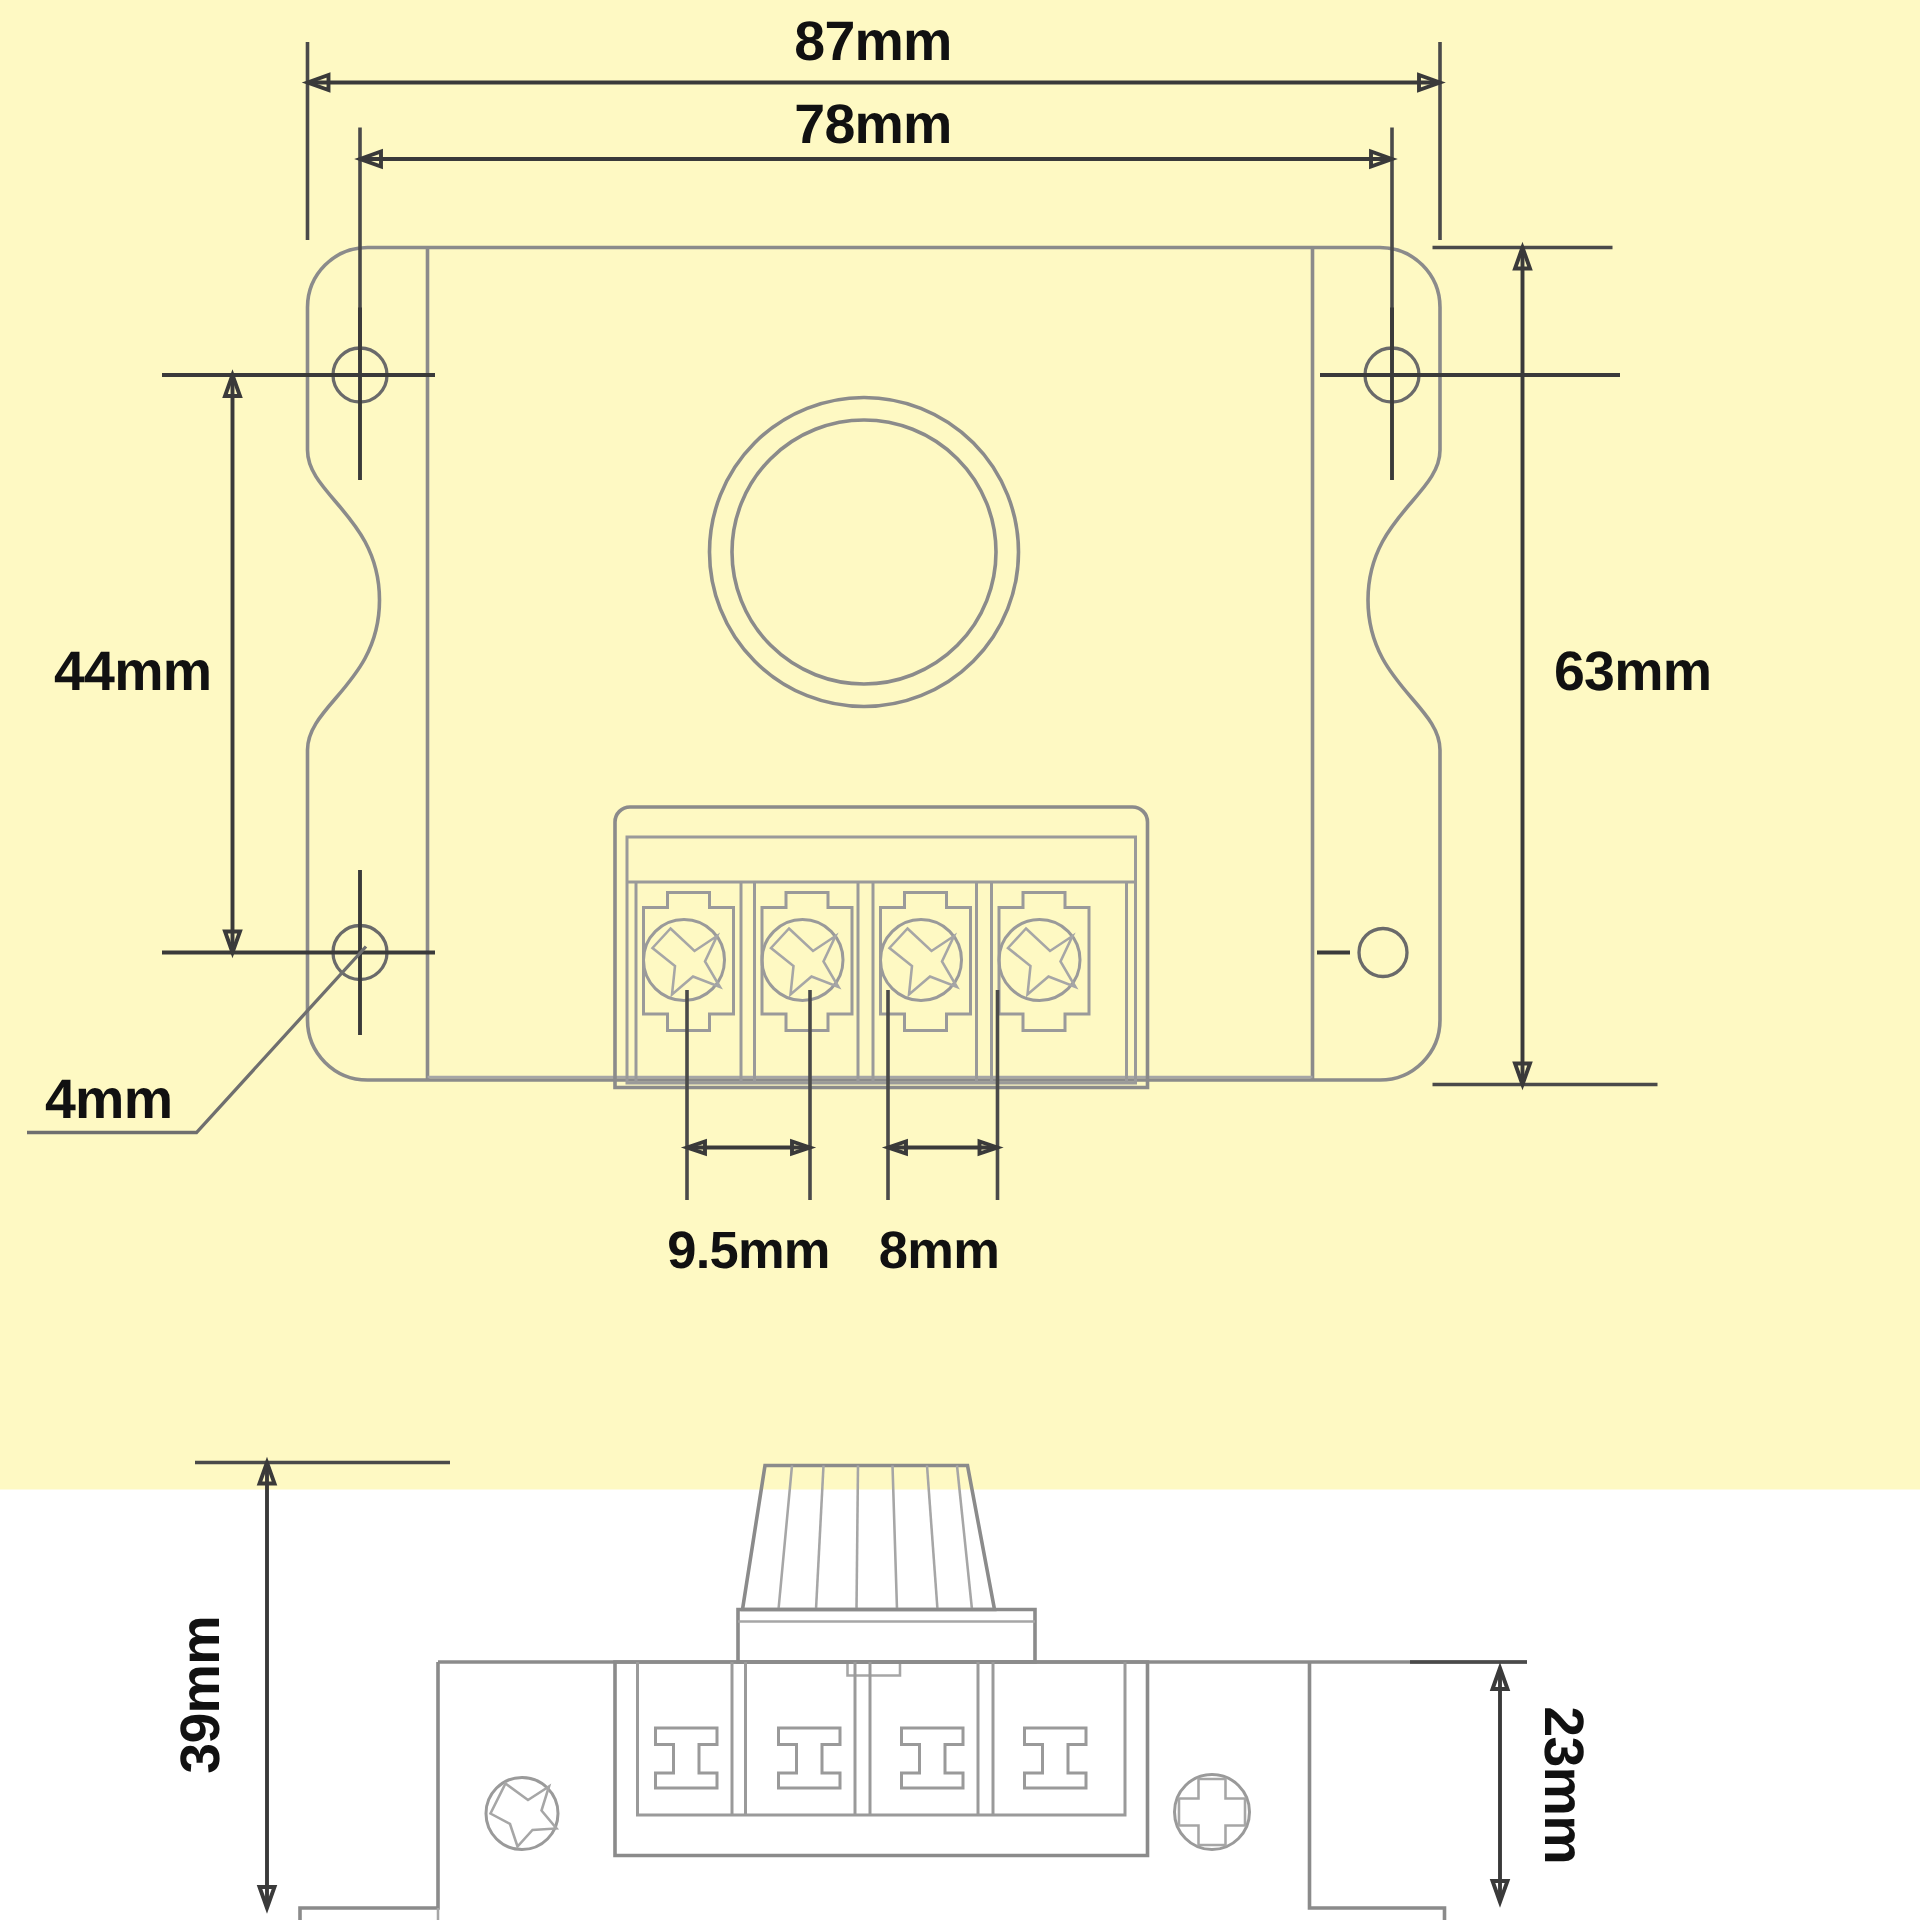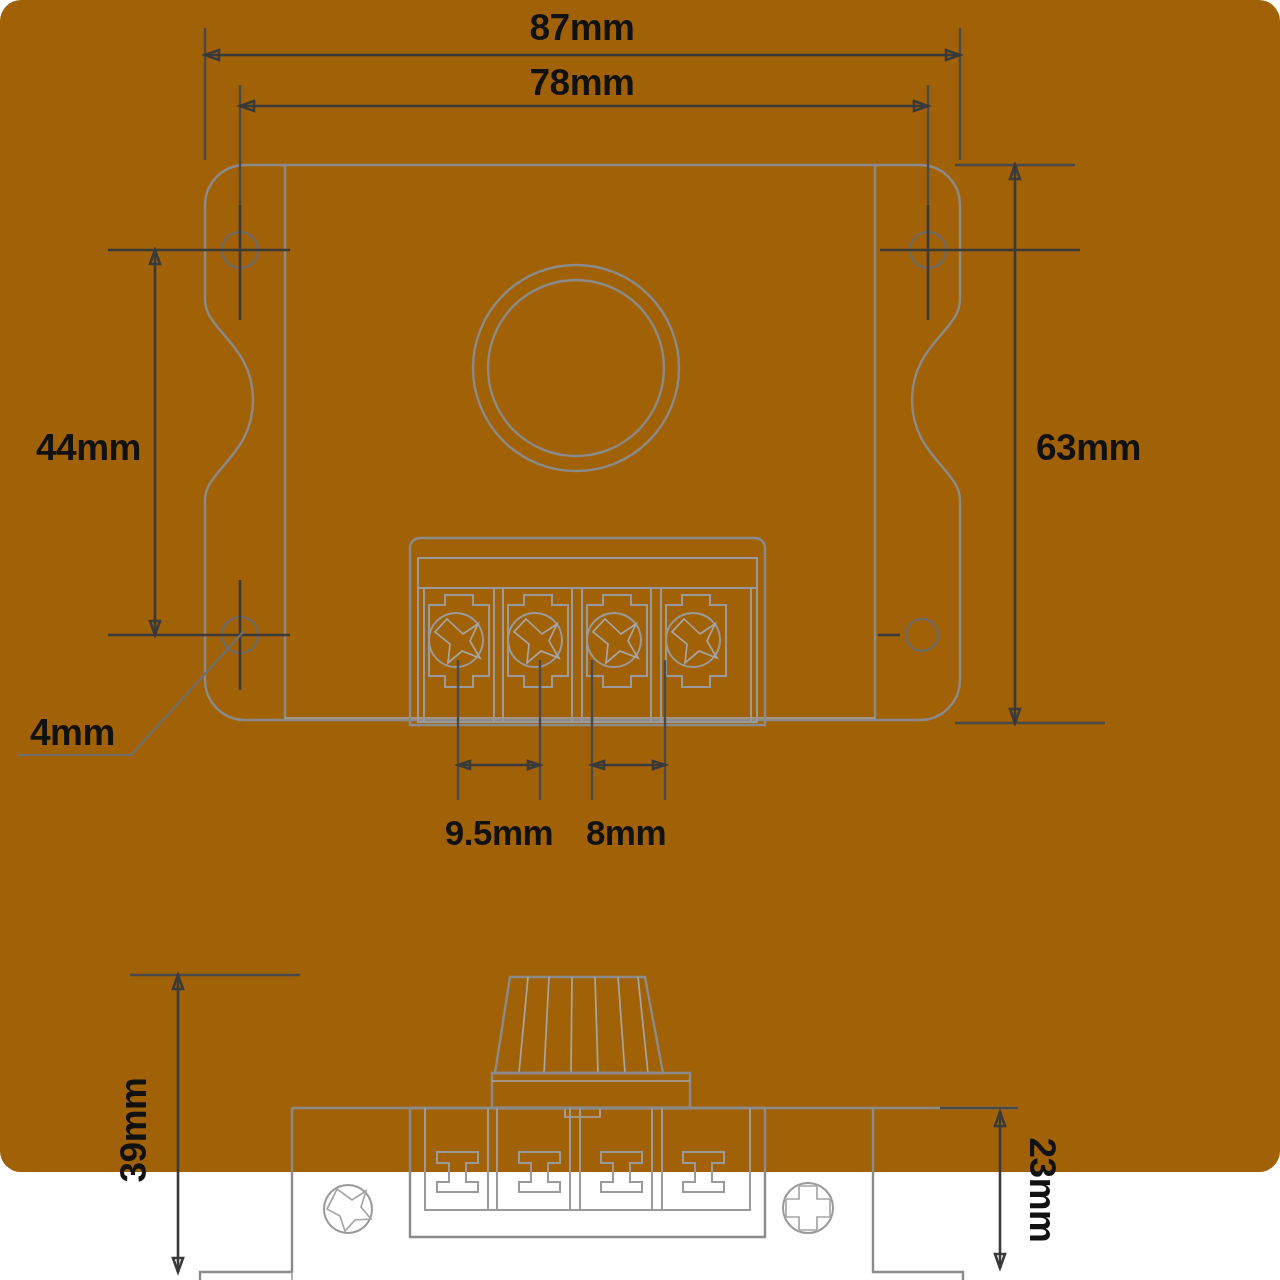--- a/index.html
+++ b/index.html
@@ -2,21 +2,21 @@
 <html><head>
 <meta charset="utf-8">
 <title>Dimension Drawing</title>
 <style>
   html,body{margin:0;padding:0;background:#ffffff;}
   body{
     width:1280px;height:1280px;overflow:hidden;
     font-family:"Liberation Sans","DejaVu Sans",sans-serif;
     color:#111111;
   }
-  #stage{position:relative;width:1280px;height:1172px;background:#a16207;border-radius:21px;}
+  #stage{position:relative;width:1280px;height:993px;background:#fef9c3;}
   svg{display:block;position:absolute;top:0;left:0;}
   .dimtext{
     font-family:"Liberation Sans","DejaVu Sans",sans-serif;
     font-size:37px;font-weight:700;fill:#111111;
     letter-spacing:-0.5px;
   }
   .dimtext.small{font-size:35px;}
   
   .part{fill:none;stroke:#8b8b8b;stroke-width:2.4;}
   .part-thin{fill:none;stroke:#9a9a9a;stroke-width:2;}

